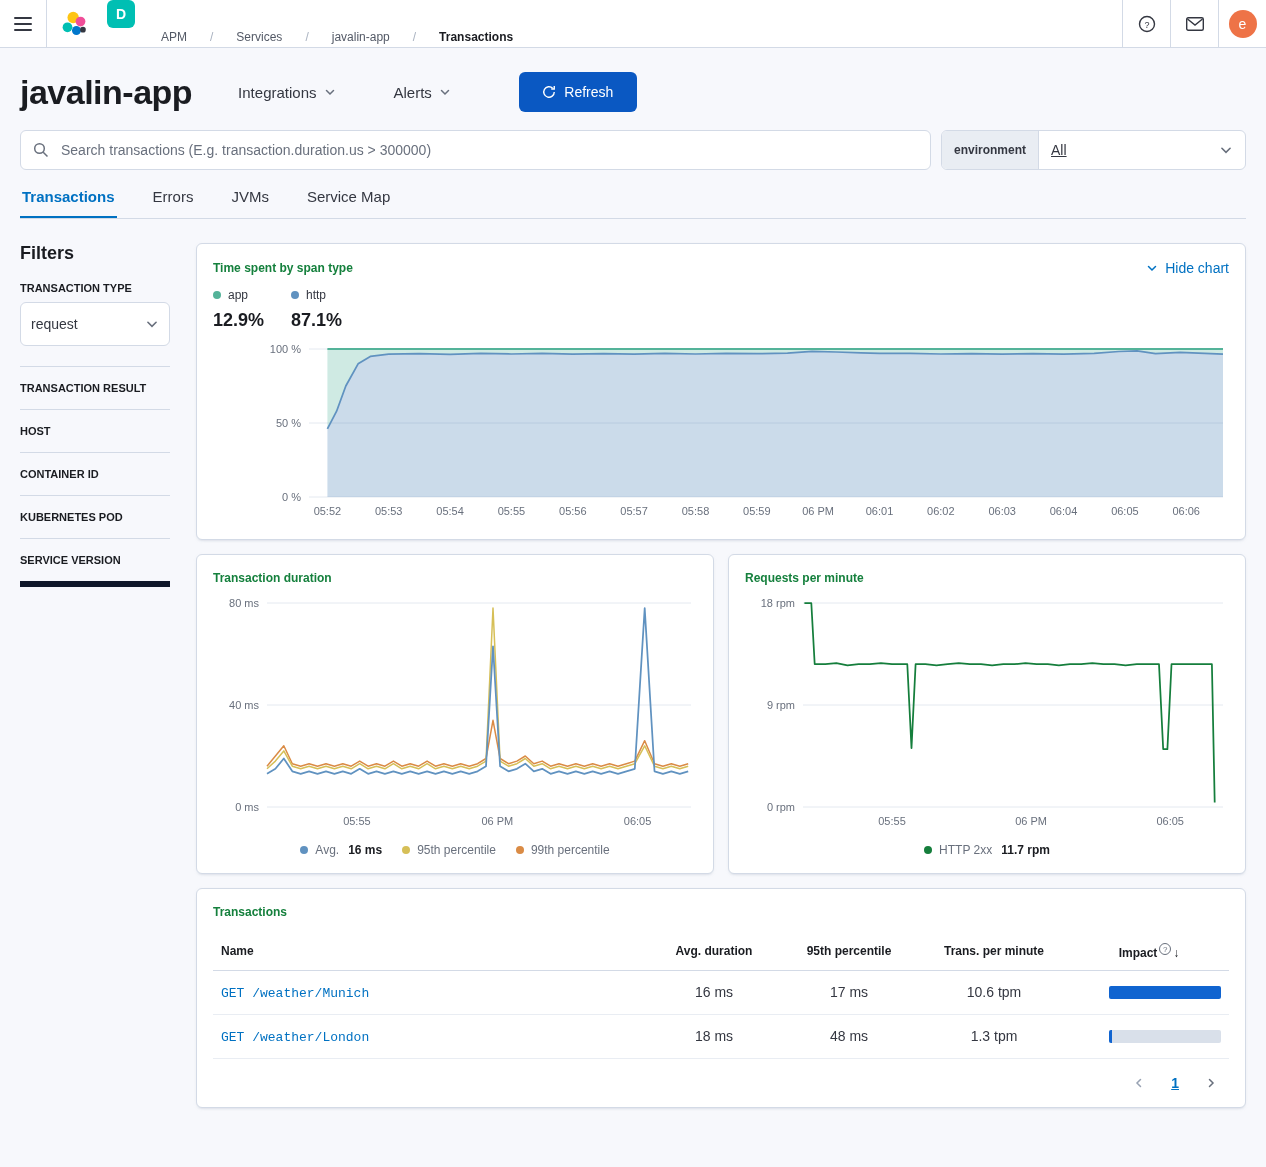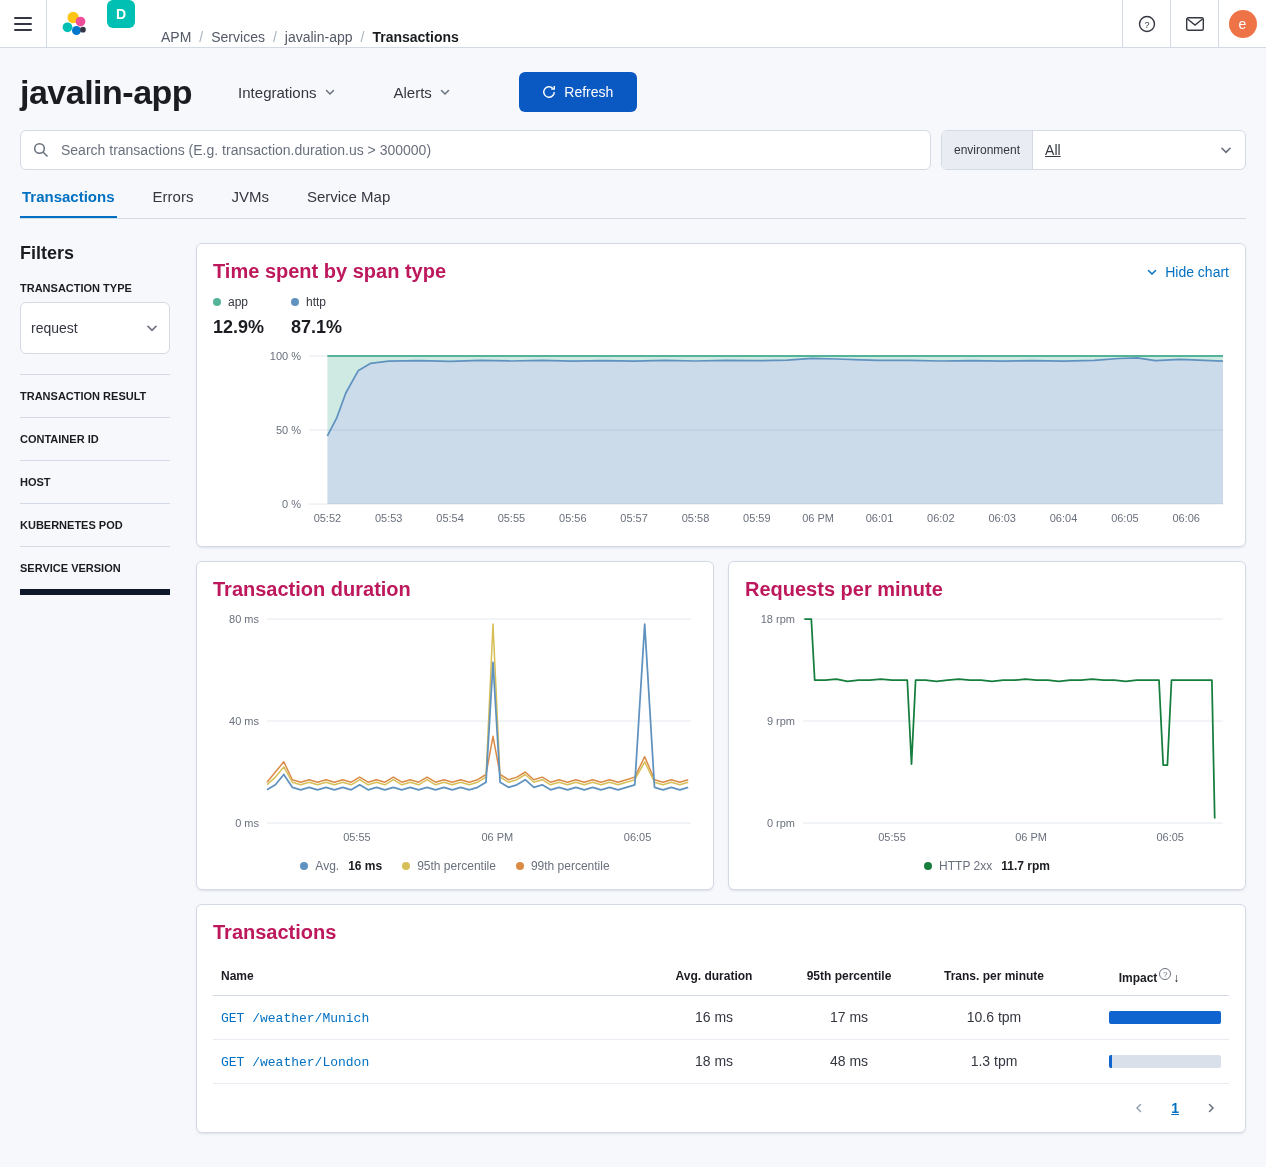--- a/index.html
+++ b/index.html
@@ -4,21 +4,21 @@
 <style>
   * { box-sizing: border-box; }
   body { margin:0; background:#f7f8fc; font-family:"Liberation Sans",sans-serif; color:#343741; }
   a { text-decoration:none; }
 
   
   .topbar { display:flex; align-items:stretch; height:48px; background:#fff; border-bottom:1px solid #d3dae6; }
   .hamburger-btn { width:47px; border:none; background:#fff; border-right:1px solid #d3dae6; display:flex; align-items:center; justify-content:center; cursor:pointer; }
   .logo-wrap { display:flex; align-items:center; padding:0 10px 0 14px; }
   .space-badge { width:28px; height:28px; border-radius:6px; background:#00bfb3; color:#fff; font-size:14px; font-weight:700; display:flex; align-items:center; justify-content:center; margin-left:10px; cursor:pointer; }
-  .breadcrumbs { display:flex; align-items:center; gap:8px; margin-left:26px; font-size:14px; color:#535966;margin-top:27px; }
+  .breadcrumbs { display:flex; align-items:center; gap:23px; margin-left:26px; font-size:12px; color:#535966;margin-top:27px; }
   .crumb { color:#535966; cursor:pointer; }
   .crumb-sep { color:#a9b2c0; }
   .crumb-last { color:#1a1c21; font-weight:600; }
   .tb-right { margin-left:auto; display:flex; }
   .tb-icon-btn { width:48px; border:none; background:#fff; border-left:1px solid #d3dae6; display:flex; align-items:center; justify-content:center; cursor:pointer; }
   .avatar { width:28px; height:28px; border-radius:50%; background:#ee7347; color:#fff; font-size:14px; display:flex; align-items:center; justify-content:center; }
 
   
   .page-head { display:flex; align-items:center; padding:24px 20px 4px; }
   .page-title { font-size:34px; font-weight:700; color:#1a1c21; margin:0 46px 0 0; letter-spacing:-.5px; }
@@ -30,42 +30,42 @@
   .show-dates { margin-left:auto; color:#0071c2; font-weight:500; cursor:pointer; }
   .refresh-btn { margin-left:10px; height:40px; min-width:118px; border:none; border-radius:6px; background:#0a58c2; color:#fff; font-size:14px; font-weight:500; display:flex; align-items:center; justify-content:center; gap:8px; cursor:pointer; font-family:inherit; }
 
   
   .search-row { display:flex; gap:10px; padding:14px 20px 0; }
   .search-box { position:relative; flex:1; }
   .search-input { width:100%; height:40px; border:1px solid #d3dae6; border-radius:6px; background:#fff; padding:0 12px 0 40px; font-size:14px; color:#343741; font-family:inherit; }
   .search-input::placeholder { color:#69707d; }
   .search-icon { position:absolute; left:13px; top:12px; display:flex; }
   .env-group { display:flex; width:305px; height:40px; border:1px solid #d3dae6; border-radius:6px; background:#fff; overflow:hidden; }
-  .env-label { background:#e9edf3; border-right:1px solid #d3dae6; display:flex; align-items:center; padding:0 12px; font-size:12px; font-weight:400; color:#343741; }
+  .env-label { background:#e9edf3; border-right:1px solid #d3dae6; display:flex; align-items:center; padding:0 12px; font-size:12px; font-weight:700; color:#343741; }
   .env-value { flex:1; display:flex; align-items:center; padding:0 12px; font-size:14px; cursor:pointer;text-decoration:underline; }
   .env-value .chev { margin-left:auto; }
 
   
   .tabs { display:flex; gap:34px; margin:8px 20px 0; border-bottom:1px solid #d3dae6; }
   .tab { padding:10px 2px 13px; font-size:15px; font-weight:500; color:#343741; cursor:pointer; }
   .tab.active { color:#0071c2; font-weight:600; box-shadow:inset 0 -2px 0 #0071c2; }
 
   
   .content { display:flex; gap:26px; padding:24px 20px 28px; }
   .filters { width:150px; flex:none; }
   .filters-h { font-size:18px; font-weight:700; color:#1a1c21; margin:0 0 18px; }
   .filter-label { font-size:11px; font-weight:700; color:#1a1c21; margin-bottom:8px; }
-  .select { height:52px; background:#fff; border:1px solid #d3dae6; border-radius:6px; display:flex; align-items:center; justify-content:space-between; padding:0 10px; font-size:14px; cursor:pointer; }
+  .select { height:44px; background:#fff; border:1px solid #d3dae6; border-radius:6px; display:flex; align-items:center; justify-content:space-between; padding:0 10px; font-size:14px; cursor:pointer; }
   .filter-sections { margin-top:20px; border-bottom:6px solid #0f172a; }
   .filter-section { border-top:1px solid #d3dae6; padding:15px 0; font-size:11px; font-weight:700; color:#1a1c21; cursor:pointer; }
 
   .main-col { flex:1; min-width:0; display:flex; flex-direction:column; gap:14px; }
   .card { background:#fff; border:1px solid #d3dae6; border-radius:6px; padding:16px; box-shadow:0 2px 2px -1px rgba(152,162,179,.2), 0 1px 5px -2px rgba(152,162,179,.2); }
   .card-head { display:flex; align-items:center; justify-content:space-between; }
-  .card-title { font-size:20px; font-weight:700; color:#be185d; }
+  .card-title { font-size:12px; font-weight:700; color:#15803d; }
   .hide-chart { display:flex; align-items:center; gap:7px; color:#0071c2; font-size:14px; cursor:pointer; }
 
   .legend-cols { display:flex; margin-top:12px; }
   .legend-col { width:78px; }
   .legend-item { display:flex; align-items:center; gap:7px; font-size:12px; color:#343741; cursor:pointer; }
   .dot { width:8px; height:8px; border-radius:50%; flex:none; }
   .pct { font-size:18px; font-weight:600; color:#1a1c21; margin-top:8px; }
 
   .chart { margin-top:10px; }
   .chart svg { display:block; }
@@ -205,22 +205,22 @@
     <div class="select">
       <span>request</span>
       <span class="chev">
           <svg width="14" height="14" viewBox="0 0 12 12">
             <polyline points="2.5,4.5 6,8 9.5,4.5" fill="none" stroke="currentColor" stroke-width="1.4" stroke-linecap="round"></polyline>
           </svg>
         </span>
     </div>
     <div class="filter-sections">
       <div class="filter-section">TRANSACTION RESULT</div>
+      <div class="filter-section">HOST</div>
       <div class="filter-section">CONTAINER ID</div>
-      <div class="filter-section">HOST</div>
       <div class="filter-section">KUBERNETES POD</div>
       <div class="filter-section">SERVICE VERSION</div>
     </div>
   </aside>
 
   <section class="main-col">
 
     <div class="card">
       <div class="card-head">
         <div class="card-title">Time spent by span type</div>

